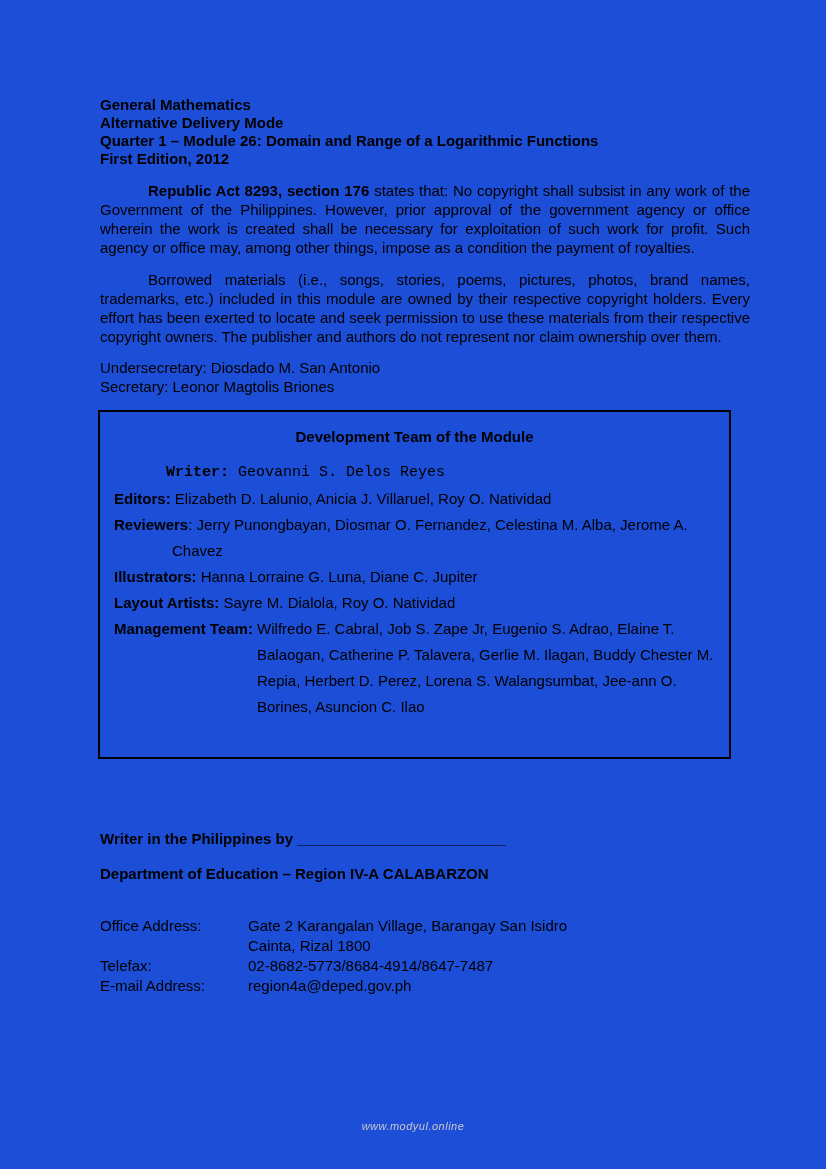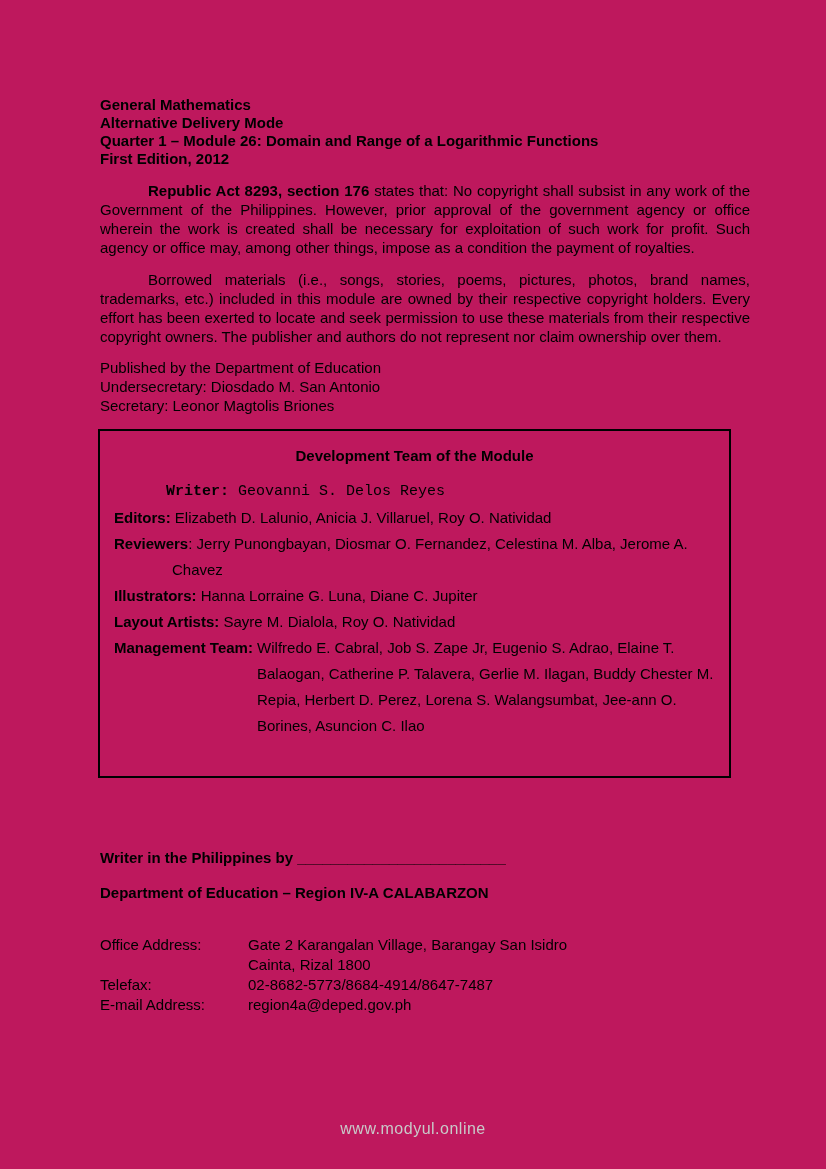--- a/index.html
+++ b/index.html
@@ -2,21 +2,21 @@
 <html><head>
 <meta charset="utf-8">
 <style>
   * { margin: 0; padding: 0; box-sizing: border-box; }
   html, body { background: #ffffff; }
   .page {
     position: relative;
     width: 826px;
     height: 1169px;
     margin: 0 auto;
-    background: #be185d;
+    background: #1d4ed8;
     font-family: "Liberation Sans", "DejaVu Sans", sans-serif;
     font-size: 15px;
     color: #000000;
     padding: 96px 76px 16px 100px;
     overflow: hidden;
   }
   .b { font-weight: bold; }
   .header-block div {
     font-weight: bold;
     line-height: 18px;
@@ -62,42 +62,42 @@
   .address-block { margin-top: 32px; }
   .addr-row { display: flex; line-height: 20px; }
   .addr-label { width: 148px; flex: 0 0 148px; }
   .addr-value { flex: 1; }
   .watermark {
     position: absolute;
     top: 1120px;
     left: 50%;
     transform: translateX(-50%);
     color: #c9c9c9;
-    font-size: 16px;
+    font-size: 11px;
     letter-spacing: 0.5px;
+    font-style: italic;
   }
 </style>
 </head>
 <body>
 
 <div class="page">
 
   <div class="header-block">
     <div>General Mathematics</div>
     <div>Alternative Delivery Mode</div>
     <div>Quarter 1 – Module 26: Domain and Range of a Logarithmic Functions</div>
     <div>First Edition, 2012</div>
   </div>
 
   <p class="body-para"><span class="b">Republic Act 8293, section 176</span><span> states that: No copyright shall subsist in any work of the Government of the Philippines. However, prior approval of the government agency or office wherein the work is created shall be necessary for exploitation of such work for profit. Such agency or office may, among other things, impose as a condition the payment of royalties.</span></p>
 
   <p class="body-para">Borrowed materials (i.e., songs, stories, poems, pictures, photos, brand names, trademarks, etc.) included in this module are owned by their respective copyright holders. Every effort has been exerted to locate and seek permission to use these materials from their respective copyright owners. The publisher and authors do not represent nor claim ownership over them.</p>
 
   <div class="publisher-block">
-    <div>Published by the Department of Education</div>
     <div>Undersecretary: Diosdado M. San Antonio</div>
     <div>Secretary: Leonor Magtolis Briones</div>
   </div>
 
   <div class="dev-box">
     <div class="dev-box-title">Development Team of the Module</div>
 
     <p class="entry entry-writer"><span class="b">Writer:</span><span> Geovanni S. Delos Reyes</span></p>
 
     <p class="entry"><span class="b">Editors:</span><span> Elizabeth D. Lalunio, Anicia J. Villaruel, Roy O. Natividad</span></p>

